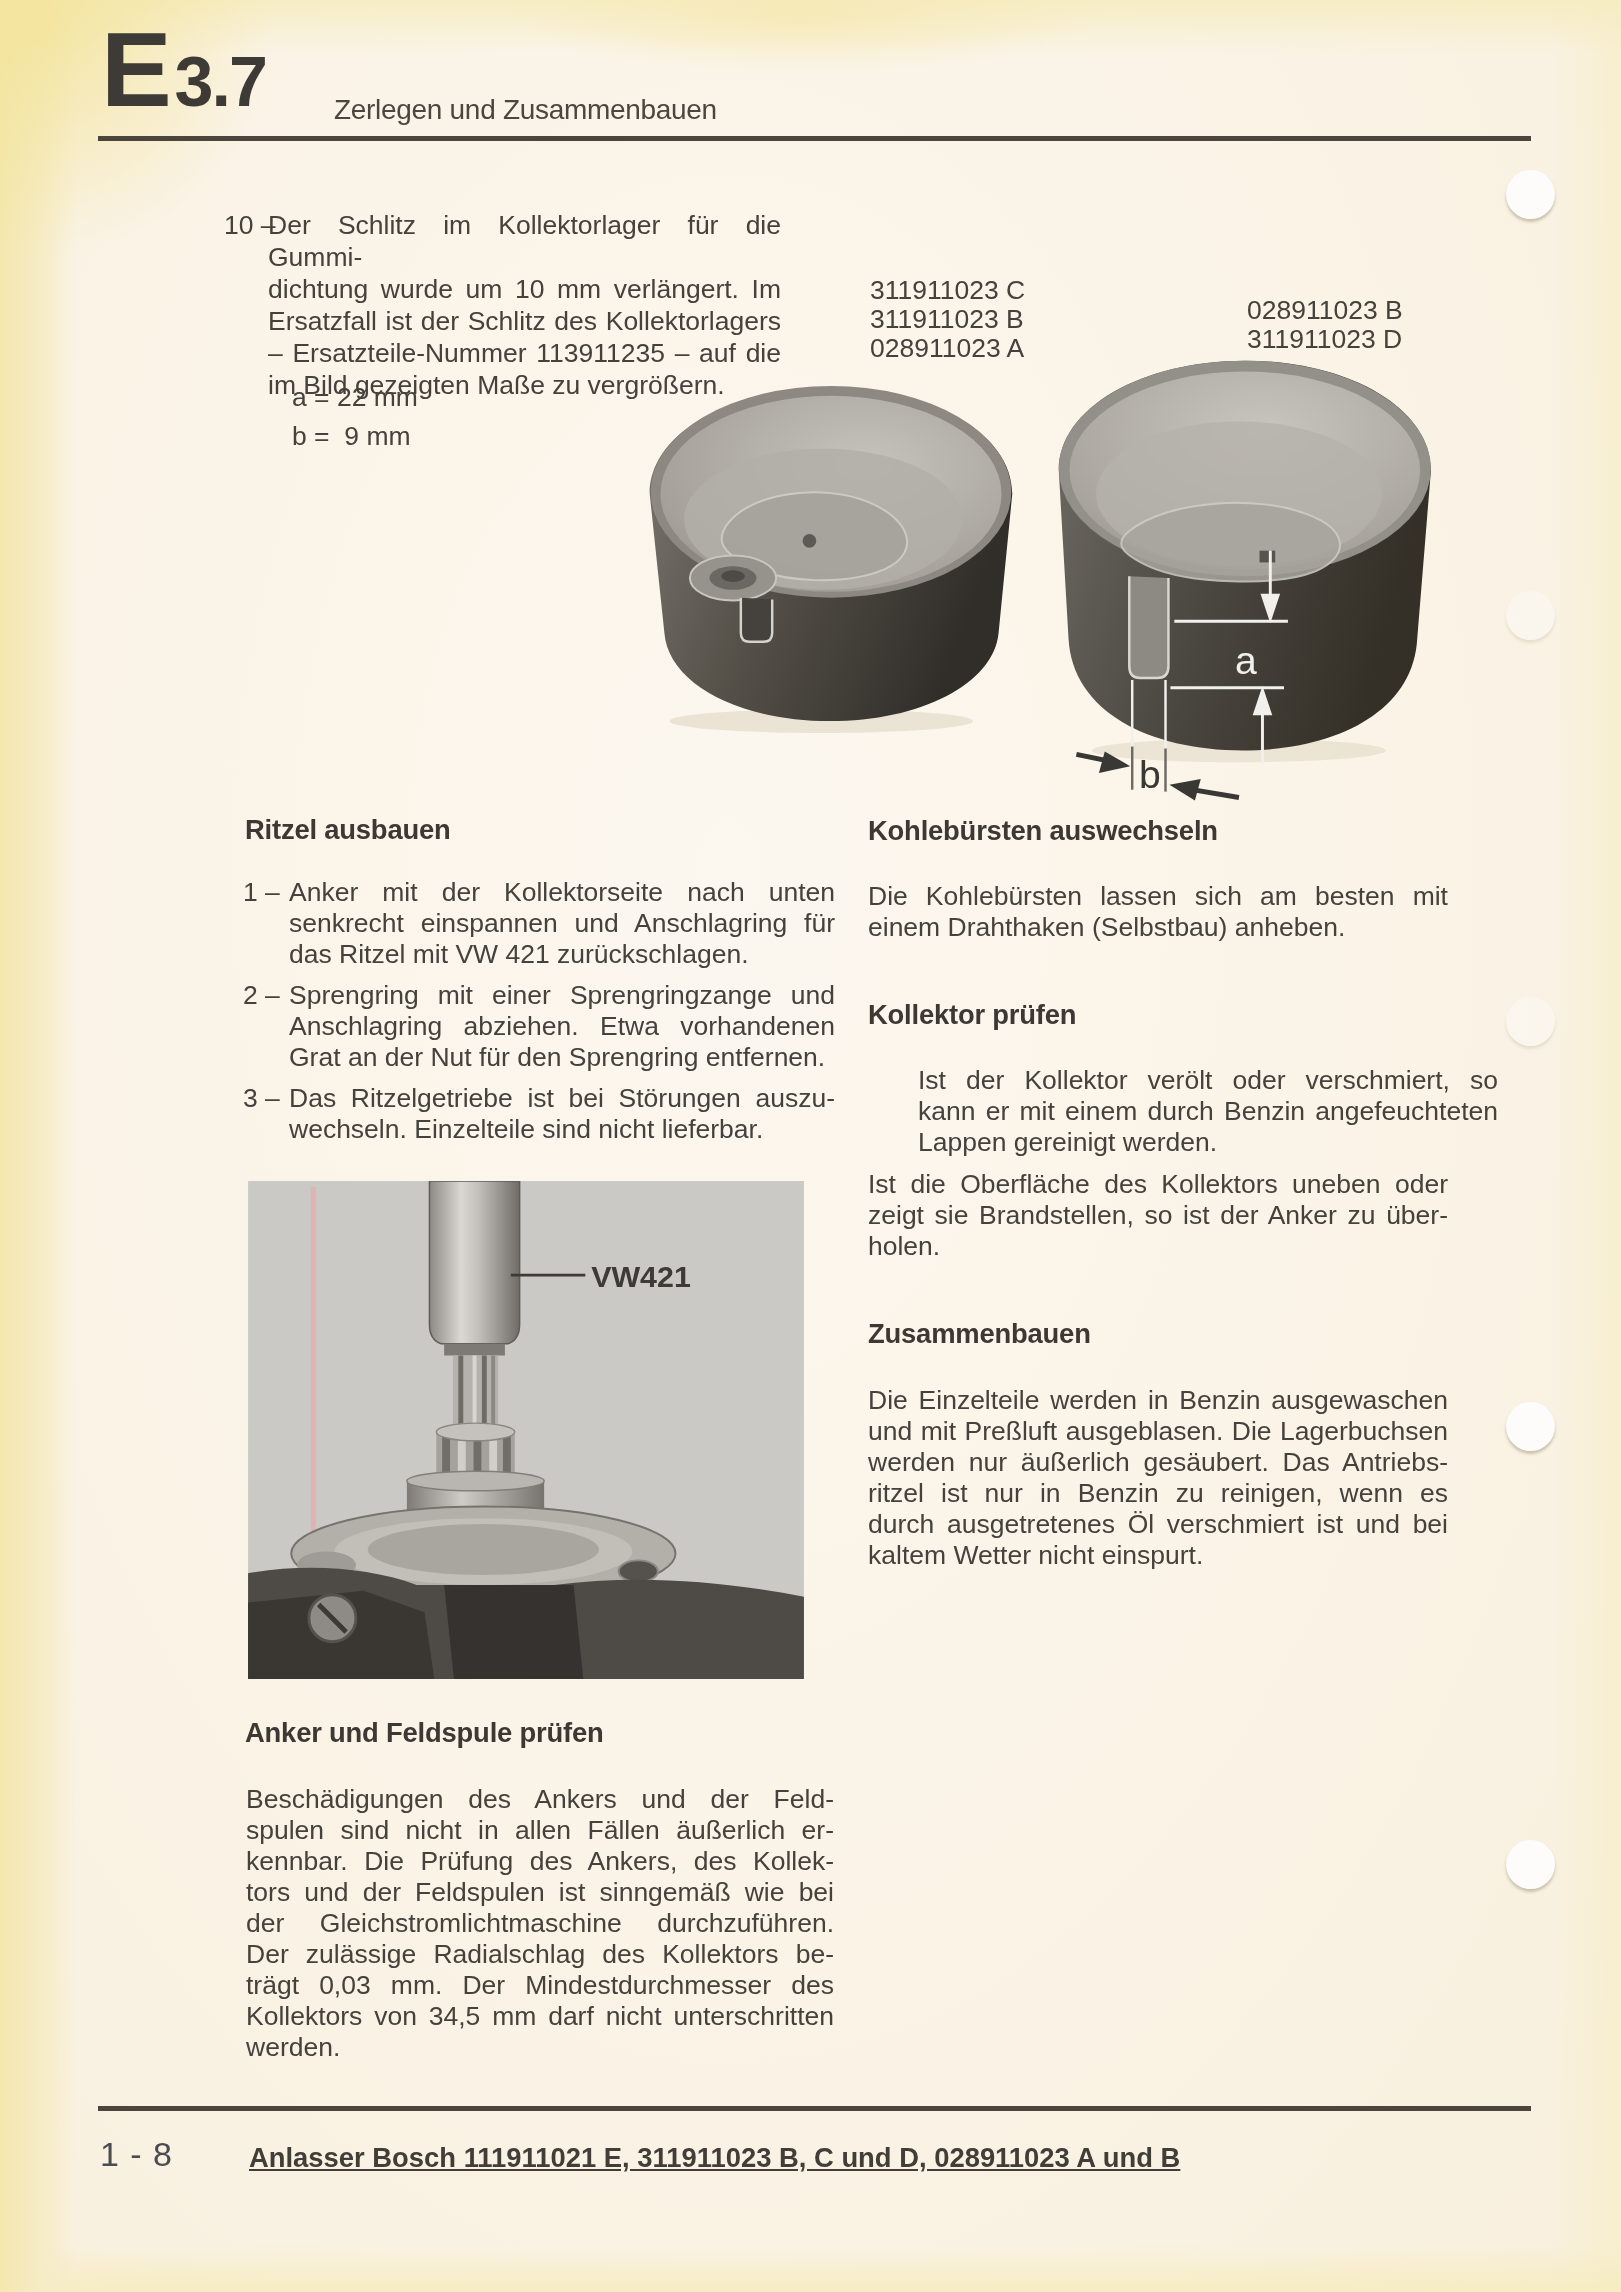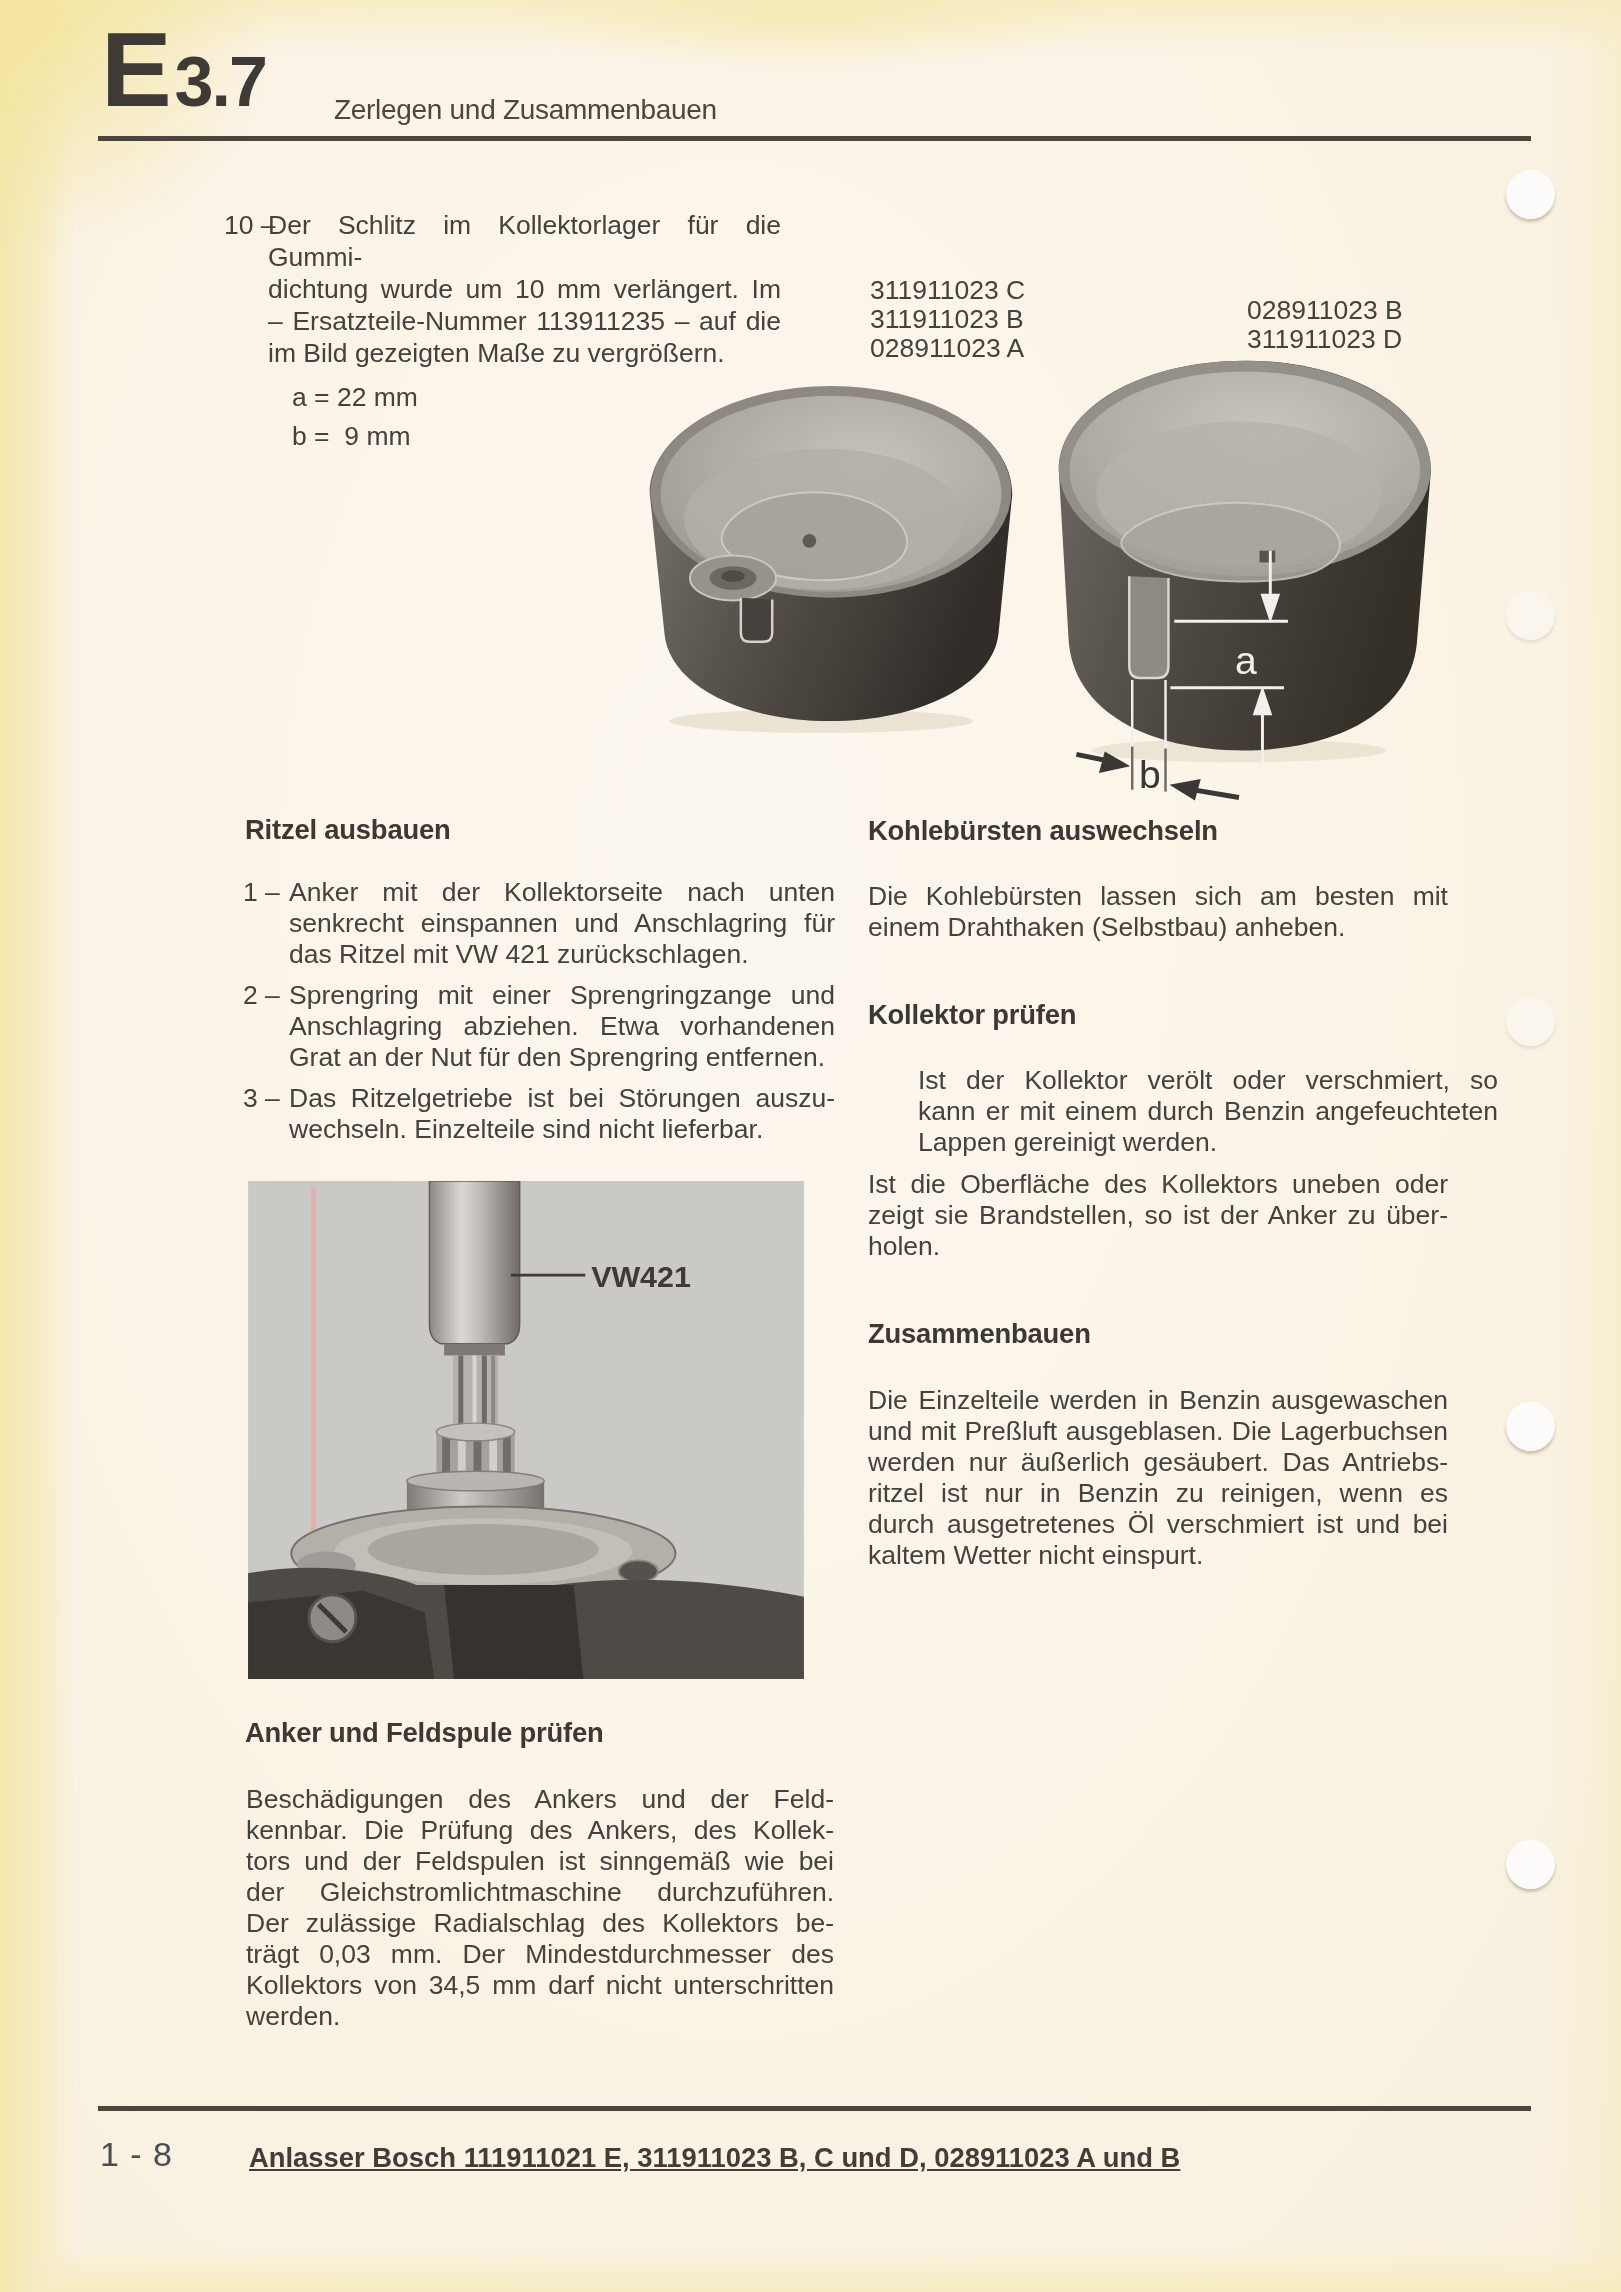--- a/index.html
+++ b/index.html
@@ -64,20 +64,21 @@
     <span class="num" data-bind="header.code_number">3.7</span>
   </div>
   <div class="abs hdr-title" style="left:334px; top:94px;" data-bind="header.title">Zerlegen und Zusammenbauen</div>
   <div class="abs rule" style="left:98px; top:136px; width:1433px;"></div>
 
   <div class="abs hang body27 lh33" style="left:224px; top:209px; width:568px;">
     <span class="num" data-bind="step10.number">10 –</span>
     <div class="lines" style="width:513px;" data-bind-lines="step10.lines">
         <div class="pline">Der Schlitz im Kollektorlager für die Gummi-</div>
         <div class="pline">dichtung wurde um 10 mm verlängert. Im</div>
+        <div class="pline">Ersatzfall ist der Schlitz des Kollektorlagers</div>
         <div class="pline">– Ersatzteile-Nummer 113911235 – auf die</div>
         <div class="pline">im Bild gezeigten Maße zu vergrößern.</div>
       </div>
   </div>
 
   <div class="abs nojust body27 lh30" style="left:870px; top:267px; width:245px;margin-top:9px;" data-bind-lines="step10.part_numbers_left">
       <div class="pline">311911023 C</div>
       <div class="pline">311911023 B</div>
       <div class="pline">028911023 A</div>
     </div>
@@ -277,20 +278,21 @@
       <line x1="72" y1="432" x2="100" y2="460" stroke="#3c3936" stroke-width="5"></line>
     </g>
 
     <line x1="268" y1="96" x2="344" y2="96" stroke="#3e3a36" stroke-width="3"></line>
     <text x="350" y="108" font-size="31" font-weight="bold" fill="#3e3a36" data-bind="figures.tool_label">VW421</text>
   </svg>
 
   <div class="abs heading" style="left:245px; top:1717px;" data-bind="anker.heading">Anker und Feldspule prüfen</div>
   <div class="abs body27" style="left:246px; top:1784px; width:588px;" data-bind-lines="anker.lines">
       <div class="pline">Beschädigungen des Ankers und der Feld-</div>
+      <div class="pline">spulen sind nicht in allen Fällen äußerlich er-</div>
       <div class="pline">kennbar. Die Prüfung des Ankers, des Kollek-</div>
       <div class="pline">tors und der Feldspulen ist sinngemäß wie bei</div>
       <div class="pline">der Gleichstromlichtmaschine durchzuführen.</div>
       <div class="pline">Der zulässige Radialschlag des Kollektors be-</div>
       <div class="pline">trägt 0,03 mm. Der Mindestdurchmesser des</div>
       <div class="pline">Kollektors von 34,5 mm darf nicht unterschritten</div>
       <div class="pline">werden.</div>
     </div>
 
   <div class="abs rule" style="left:98px; top:2106px; width:1433px;"></div>

